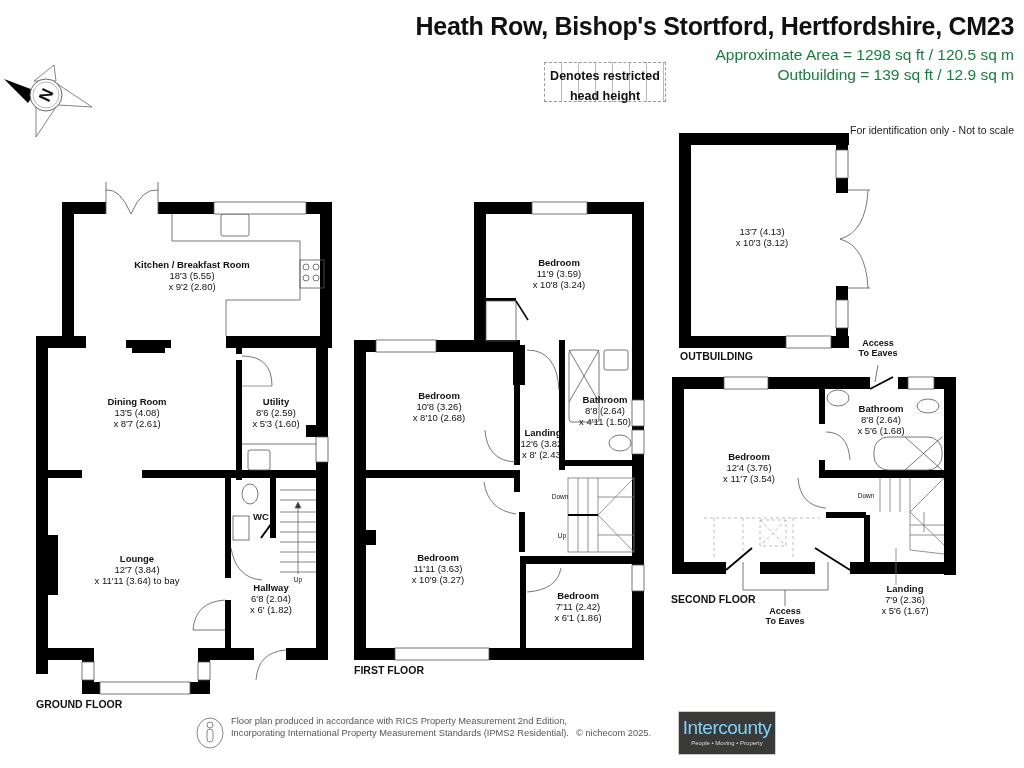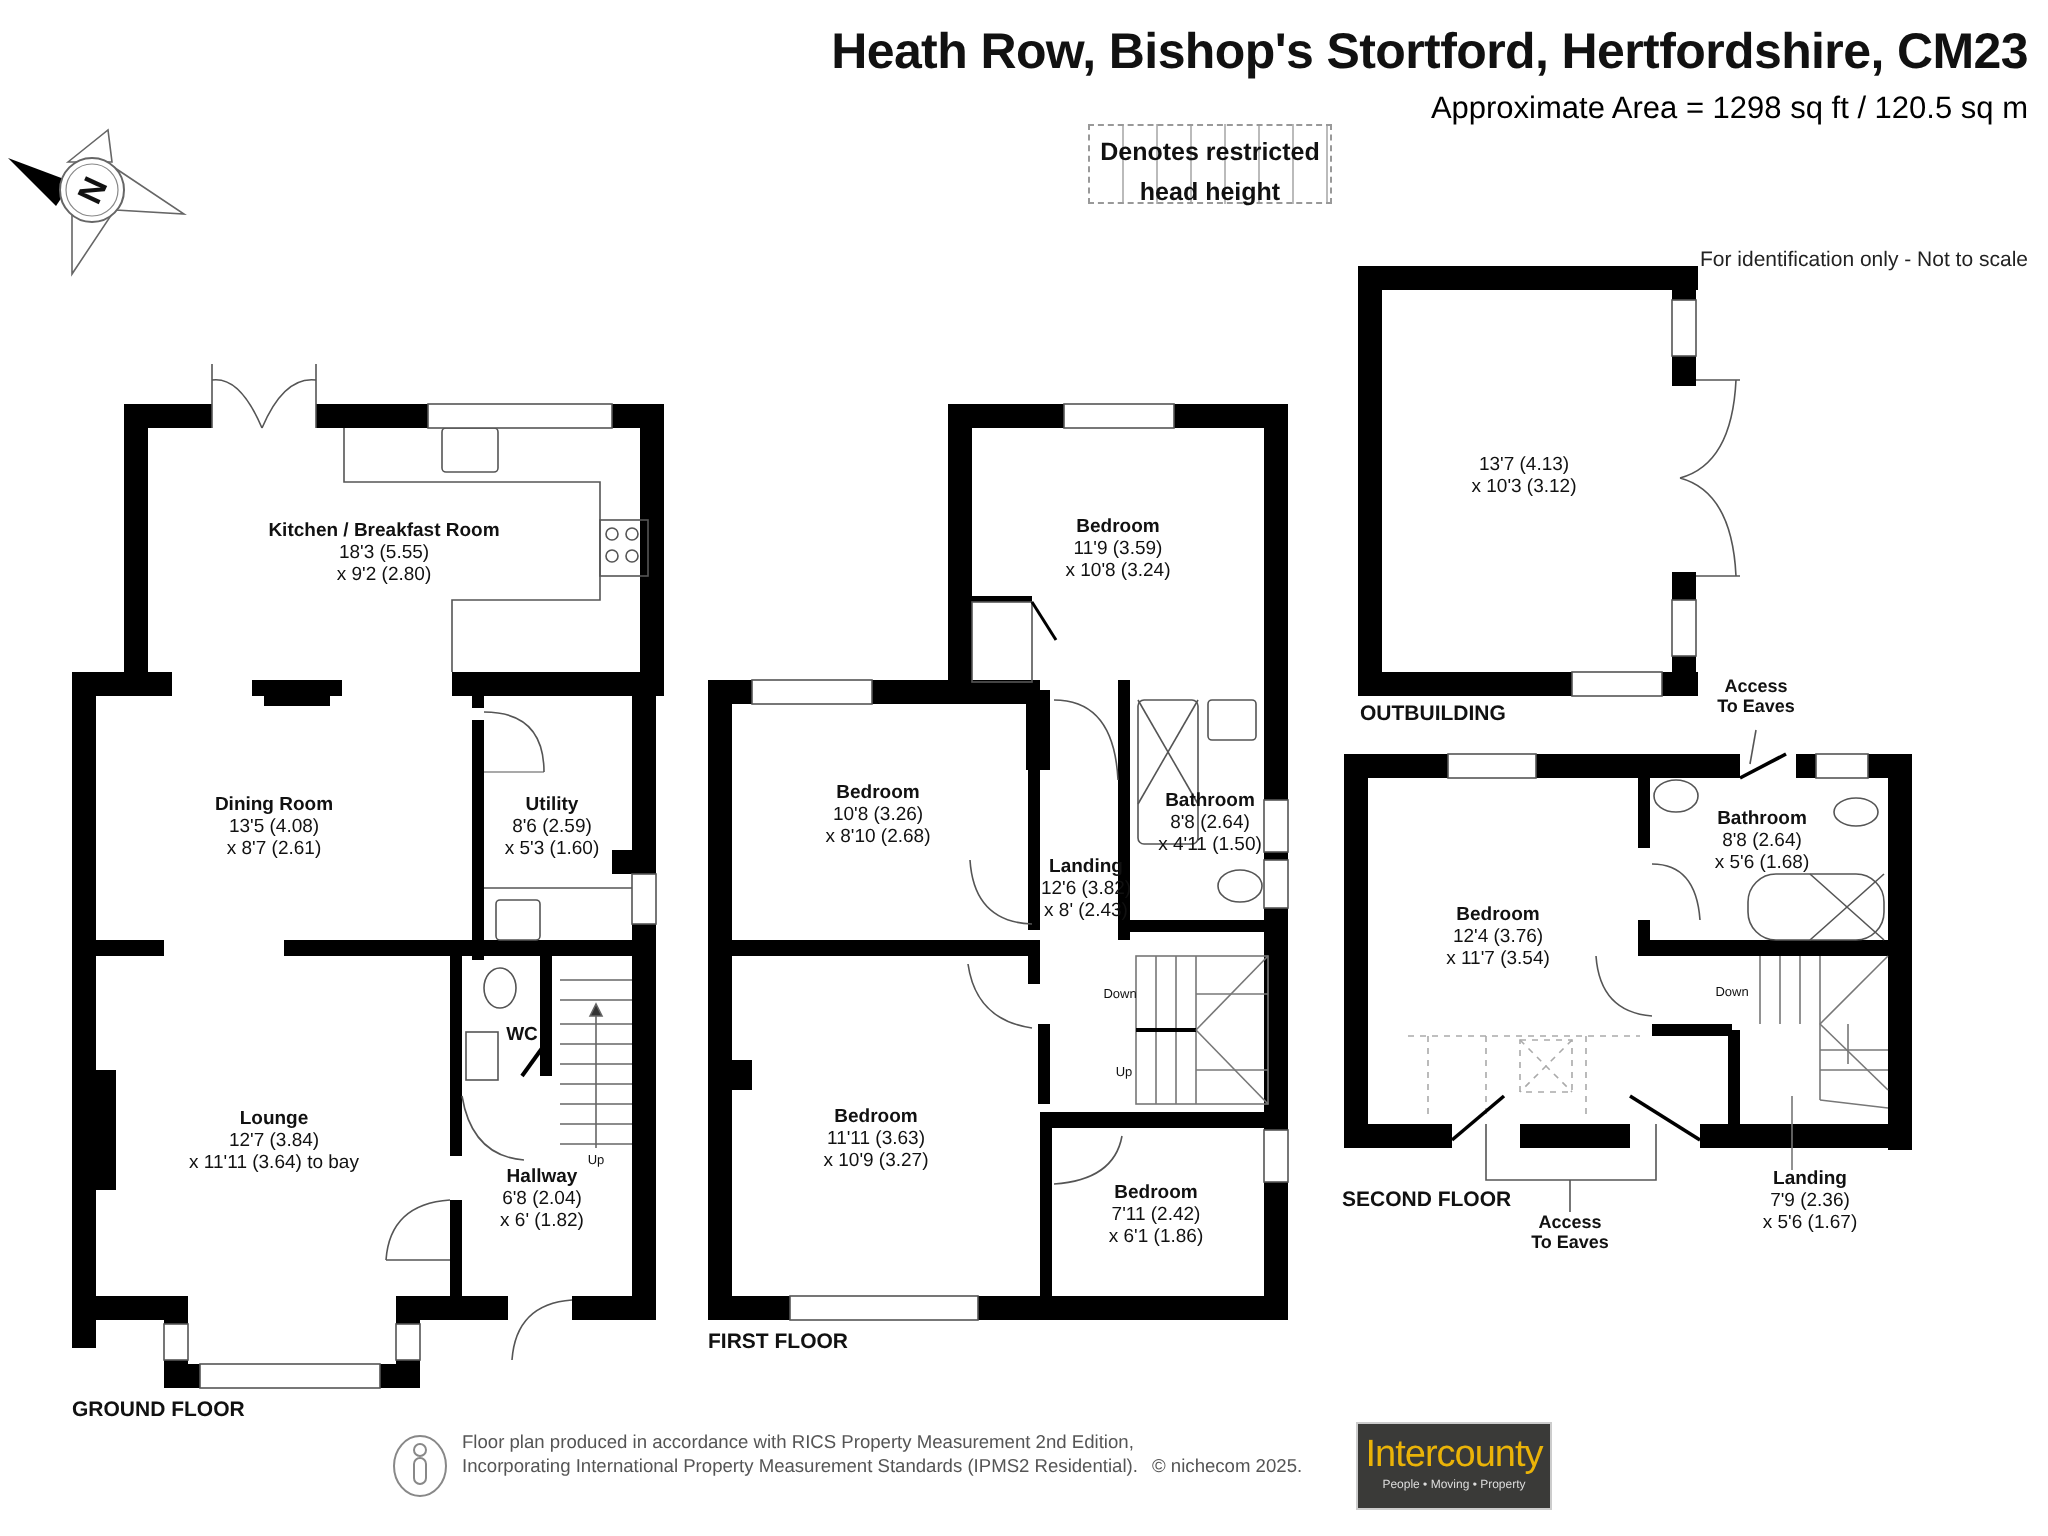--- a/index.html
+++ b/index.html
@@ -1,37 +1,38 @@
 <!DOCTYPE html>
 <html><head>
 <meta charset="utf-8">
 <style>
   html, body { margin:0; padding:0; background:#ffffff; }
   body { width:1024px; height:768px; position:relative; overflow:hidden; font-family:"Liberation Sans", sans-serif; color:#111; }
   .title { position:absolute; right:10px; top:12px; font-size:25px; font-weight:bold; letter-spacing:-0.3px; white-space:nowrap;margin-left:42px; }
-  .areas { position:absolute; right:10px; top:45px; text-align:right; font-size:15.5px; line-height:19.5px; color:#000000; }
+  .areas { position:absolute; right:10px; top:45px; text-align:right; font-size:15.5px; line-height:19.5px; color:#15803d; }
   .disclaimer { position:absolute; right:10px; top:124px; font-size:10.5px; color:#222; }
   .legend { position:absolute; left:544px; top:62px; width:122px; height:40px; border:1px dashed #999; box-sizing:border-box;
             background-image: repeating-linear-gradient(90deg, transparent 0 16px, #bbb 16px 17px); }
   .legend span { display:block; position:relative; text-align:center; font-size:12.5px; font-weight:bold; line-height:14px; padding-top:6px; background:transparent; }
   svg.plan { position:absolute; left:0; top:0; }
   .lbl { font-family:"Liberation Sans", sans-serif; fill:#111; }
   .footer-icon { position:absolute; left:195px; top:716px; width:30px; height:34px; }
   .footer-text { position:absolute; left:231px; top:716px; font-size:9.3px; line-height:11.5px; color:#555; white-space:nowrap; }
   .copyright { position:absolute; left:576px; top:728px; font-size:9.3px; color:#555; }
   .logo { position:absolute; left:678px; top:711px; width:96px; height:42px; background:#3a3a38; border:1px solid #ccc; }
-  .logo .brand { display:block; text-align:center; color:#eab308; font-size:19px; line-height:22px; padding-top:5px; letter-spacing:-0.5px; }
+  .logo .brand { display:block; text-align:center; color:#7dd3fc; font-size:19px; line-height:22px; padding-top:5px; letter-spacing:-0.5px; }
   .logo .tag { display:block; text-align:center; color:#ddd; font-size:6px; line-height:8px; }
 </style>
 </head>
 <body>
 
 <div class="title">Heath Row, Bishop's Stortford, Hertfordshire, CM23</div>
 <div class="areas">
   <div>Approximate Area = 1298 sq ft / 120.5 sq m</div>
+  <div>Outbuilding = 139 sq ft / 12.9 sq m</div>
 </div>
 <div class="disclaimer">For identification only - Not to scale</div>
 
 <div class="legend">
   <span>Denotes restricted</span>
   <span>head height</span>
 </div>
 
 <svg class="plan" width="1024" height="768" viewBox="0 0 1024 768">
 

